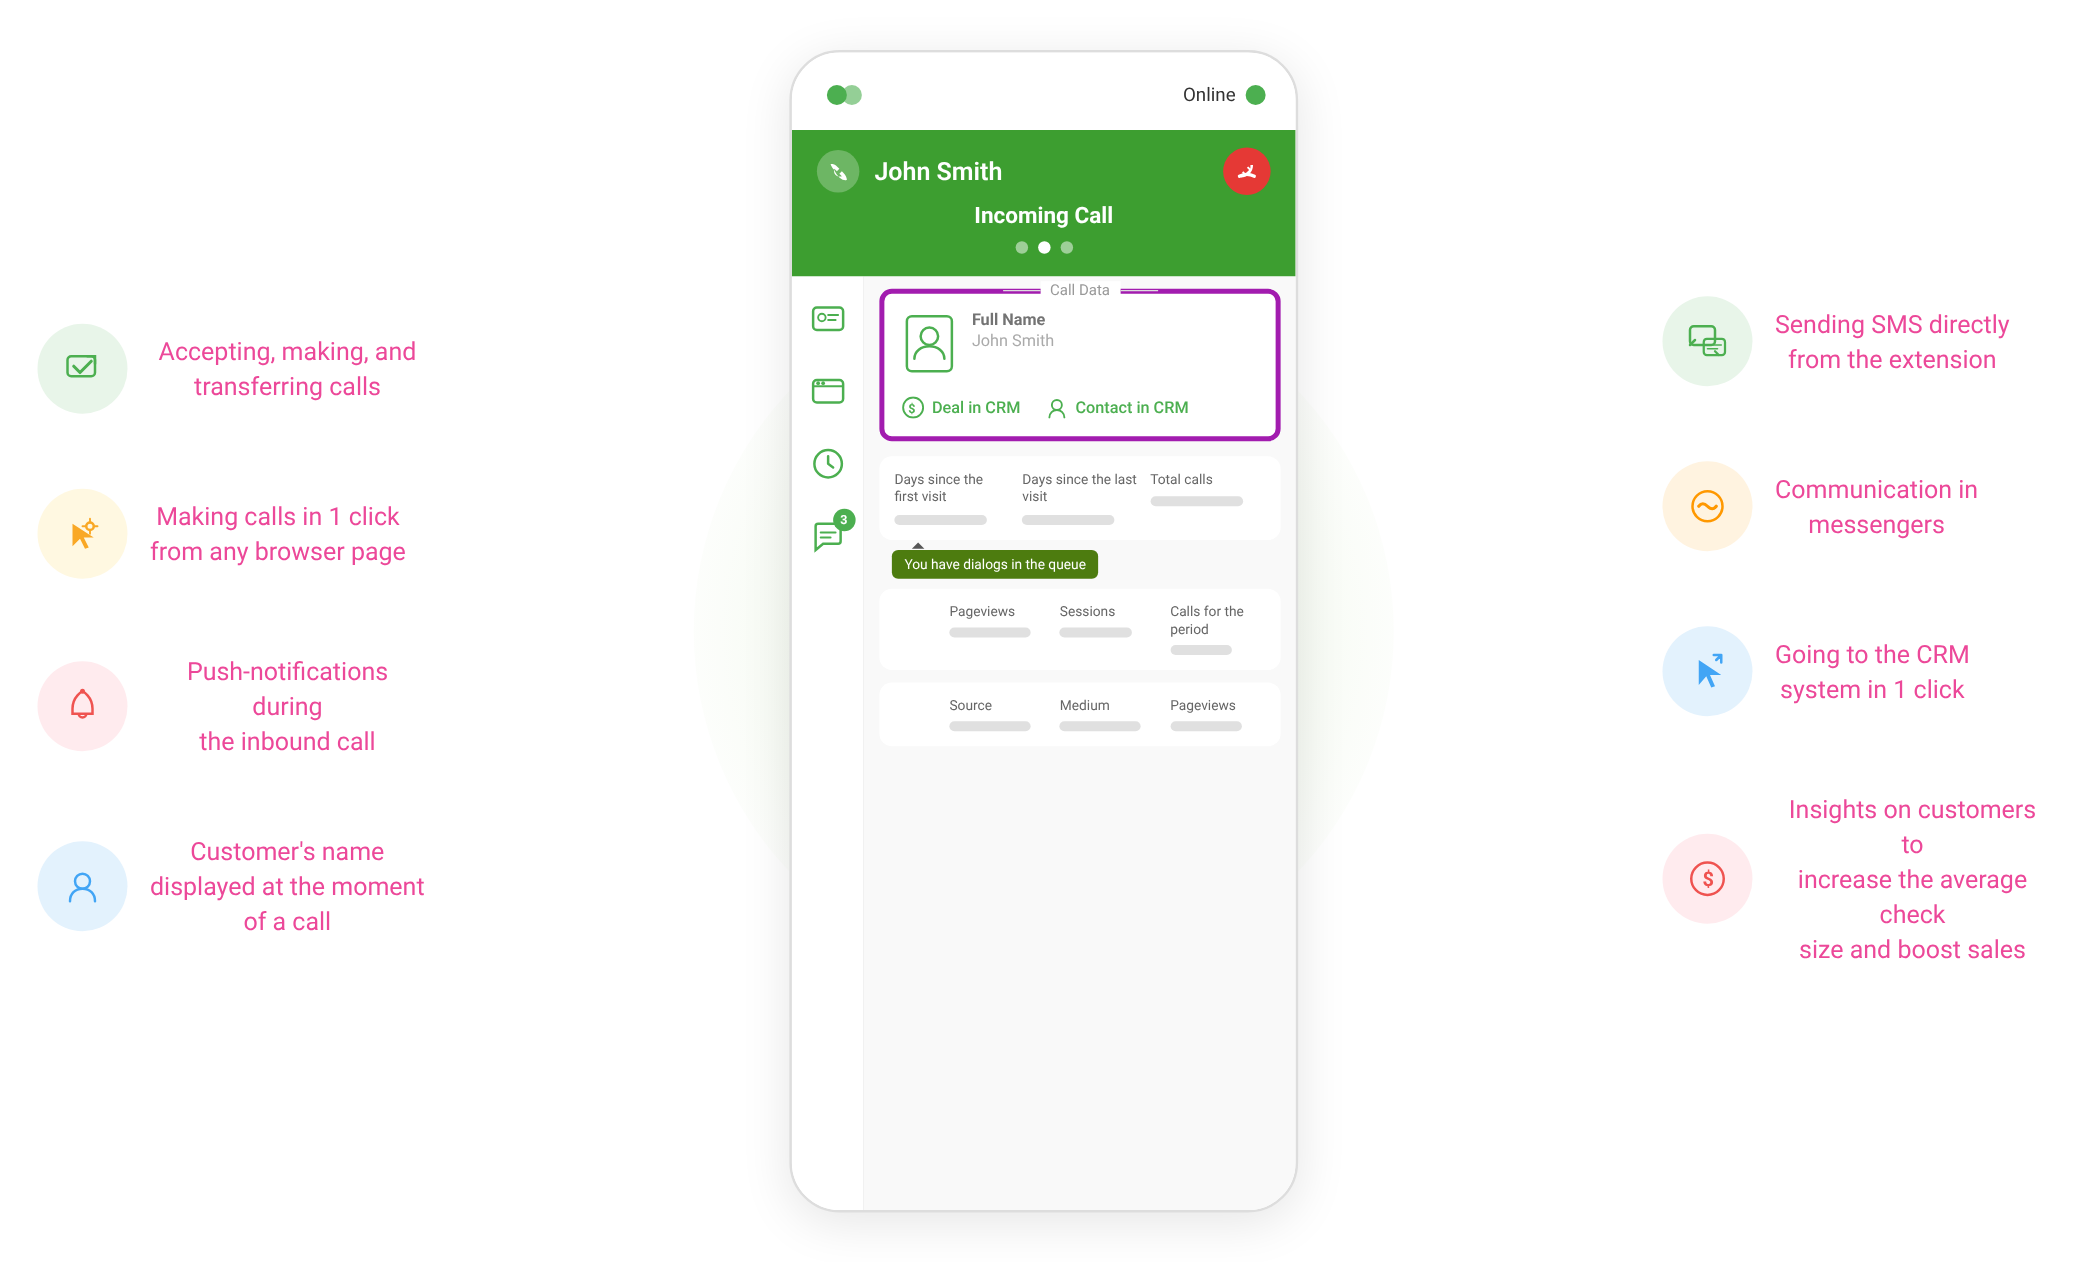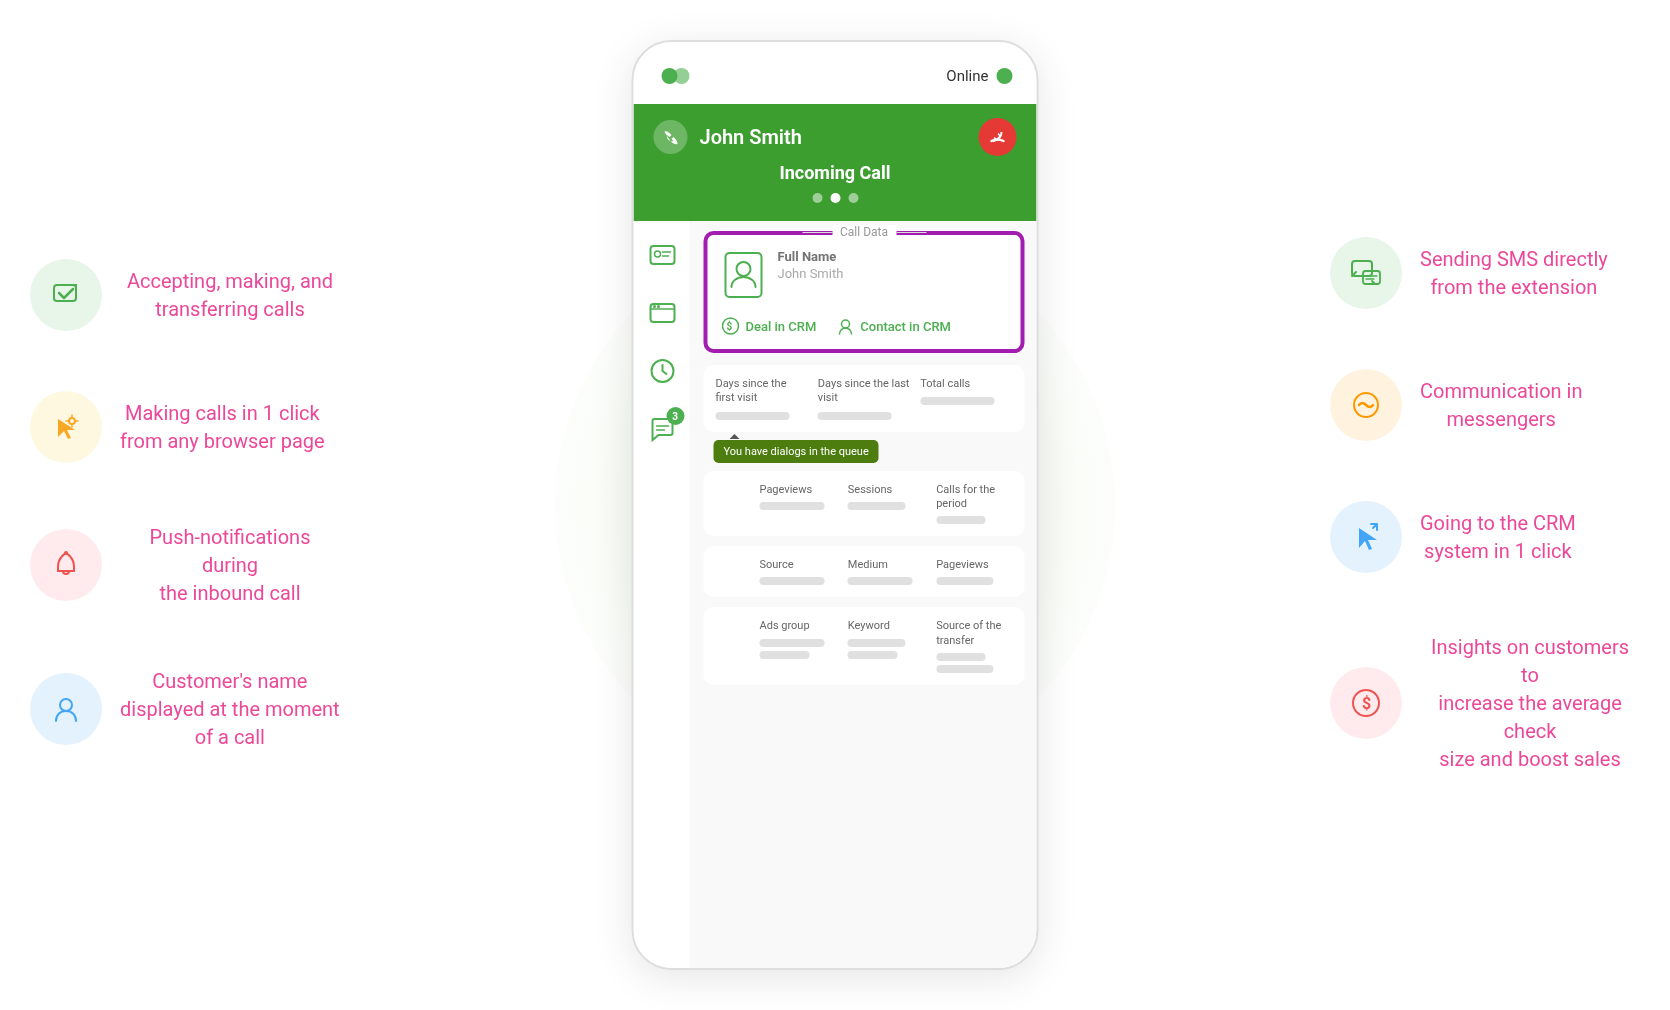--- a/index.html
+++ b/index.html
@@ -655,39 +655,20 @@
               <div class="cell-label">Medium</div>
               <div class="cell-bar"></div>
             </div>
             <div class="data-cell">
               <div class="cell-label">Pageviews</div>
               <div class="cell-bar medium"></div>
             </div>
           </div>
         </div>
 
-        <div class="data-section">
-          <div class="data-grid">
-            <div class="data-cell">
-              <div class="cell-label">Ads group</div>
-              <div class="cell-bar"></div>
-              <div class="cell-bar short" style="margin-top:4px;"></div>
-            </div>
-            <div class="data-cell">
-              <div class="cell-label">Keyword</div>
-              <div class="cell-bar medium"></div>
-              <div class="cell-bar short" style="margin-top:4px;"></div>
-            </div>
-            <div class="data-cell">
-              <div class="cell-label">Source of the transfer</div>
-              <div class="cell-bar short"></div>
-              <div class="cell-bar medium" style="margin-top:4px;"></div>
-            </div>
-          </div>
-        </div>
 
       </div>
     </div>
   </div>
 
   <div class="right-features">
 
     <div class="feature-item">
       <div class="feature-circle green">
         <svg width="34" height="34" viewBox="0 0 34 34" fill="none">

